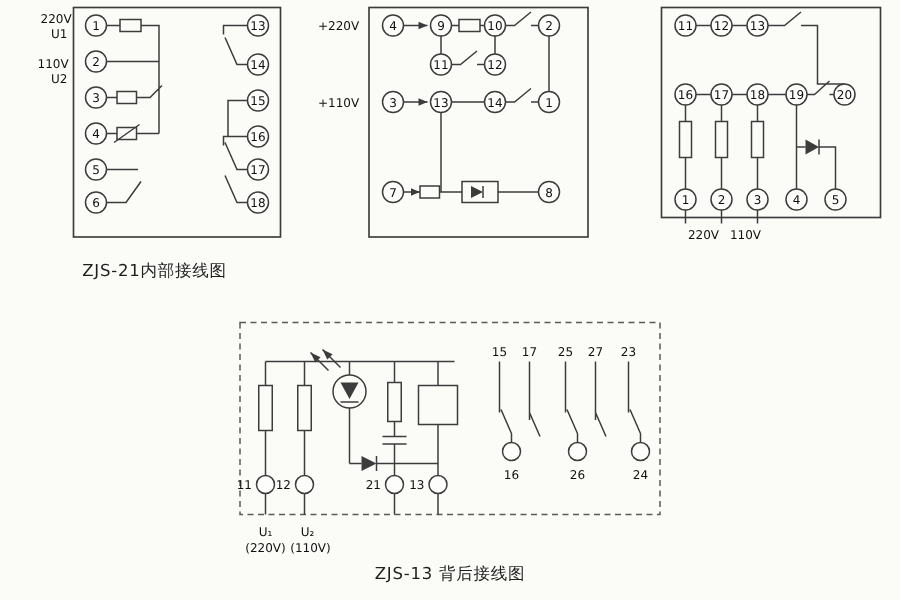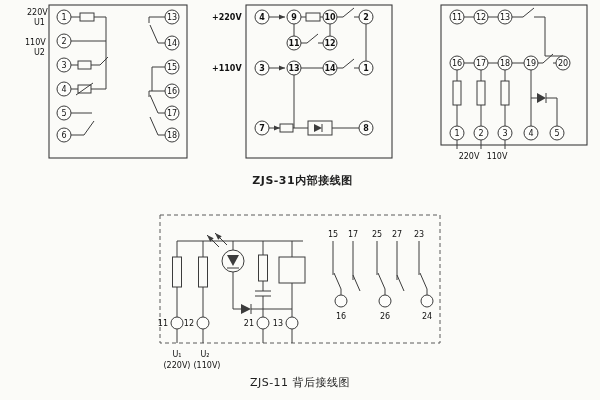--- a/index.html
+++ b/index.html
@@ -85,23 +85,24 @@
         <g>
             <circle class="t" cx="158" cy="110" r="7"></circle>
             <text class="n" x="158" y="113">17</text>
           </g>
         <g>
             <circle class="t" cx="158" cy="132" r="7"></circle>
             <text class="n" x="158" y="135">18</text>
           </g>
       </g>
     </svg>
+    <div class="cap">ZJS-21内部接线图</div>
   </div>
 
-  <div class="diag" style="left:205px; top:3px; width:195px;font-weight:bold;">
+  <div class="diag" style="left:205px; top:3px; width:195px;">
     <svg width="186" height="168" viewBox="0 0 186 168">
       <rect class="box" x="36" y="2" width="146" height="153"></rect>
       <text class="lbl" x="2" y="17">+220V</text>
       <text class="lbl" x="2" y="68">+110V</text>
       <g>
         <path class="w" d="M59 14 H75 M91 14 H96 M110 14 H113 M127 14 H133 L144 5 M144 14 H149 M84 21 V33 M120 21 V33 M156 21 V58 M91 40 H97 L108 31 M108 40 H113 M59 65 H75 M91 65 H113 M127 65 H133 L144 56 M144 65 H149 M84 72 V125 M59 125 H70 M83 125 H98 M122 125 H149"></path>
         <polygon class="ah" points="69,11.5 75,14 69,16.5"></polygon>
         <polygon class="ah" points="69,62.5 75,65 69,67.5"></polygon>
         <polygon class="ah" points="64,122.5 70,125 64,127.5"></polygon>
         <rect class="w" x="96" y="10" width="14" height="8"></rect>
@@ -154,21 +155,20 @@
         <g>
             <circle class="t" cx="52" cy="125" r="7"></circle>
             <text class="n" x="52" y="128">7</text>
           </g>
         <g>
             <circle class="t" cx="156" cy="125" r="7"></circle>
             <text class="n" x="156" y="128">8</text>
           </g>
       </g>
     </svg>
-    <div class="cap">ZJS-31内部接线图</div>
   </div>
 
   <div class="diag" style="left:432px; top:3px; width:162px;">
     <svg width="160" height="168" viewBox="0 0 160 168">
       <rect class="box" x="8" y="2" width="146" height="140"></rect>
       <g>
         <path class="w" d="M31 14 H41 M55 14 H65 M79 14 H90 L101 5 M101 14 H112 V53 H130 M31 60 H41 M55 60 H65 M79 60 H91 M105 60 H110 L120 51 M120 60 H123 M24 67 V78 M24 102 V123 M48 67 V78 M48 102 V123 M72 67 V78 M72 102 V123 M98 67 V123 M98 95 H104 M113 95 H124 V123 M113 90 V100 M24 137 V146 M48 137 V146 M72 137 V146"></path>
         <rect class="w" x="20" y="78" width="8" height="24"></rect>
         <rect class="w" x="44" y="78" width="8" height="24"></rect>
         <rect class="w" x="68" y="78" width="8" height="24"></rect>
@@ -292,16 +292,16 @@
         <g>
             <circle class="t" cx="230" cy="96" r="6"></circle>
             <text class="lbl mid" x="230" y="114">26</text>
           </g>
         <g>
             <circle class="t" cx="272" cy="96" r="6"></circle>
             <text class="lbl mid" x="272" y="114">24</text>
           </g>
       </g>
     </svg>
-    <div class="cap">ZJS-11 背后接线图</div>
+    <div class="cap">ZJS-13 背后接线图</div>
   </div>
 
 </div>
 
 </body></html>

